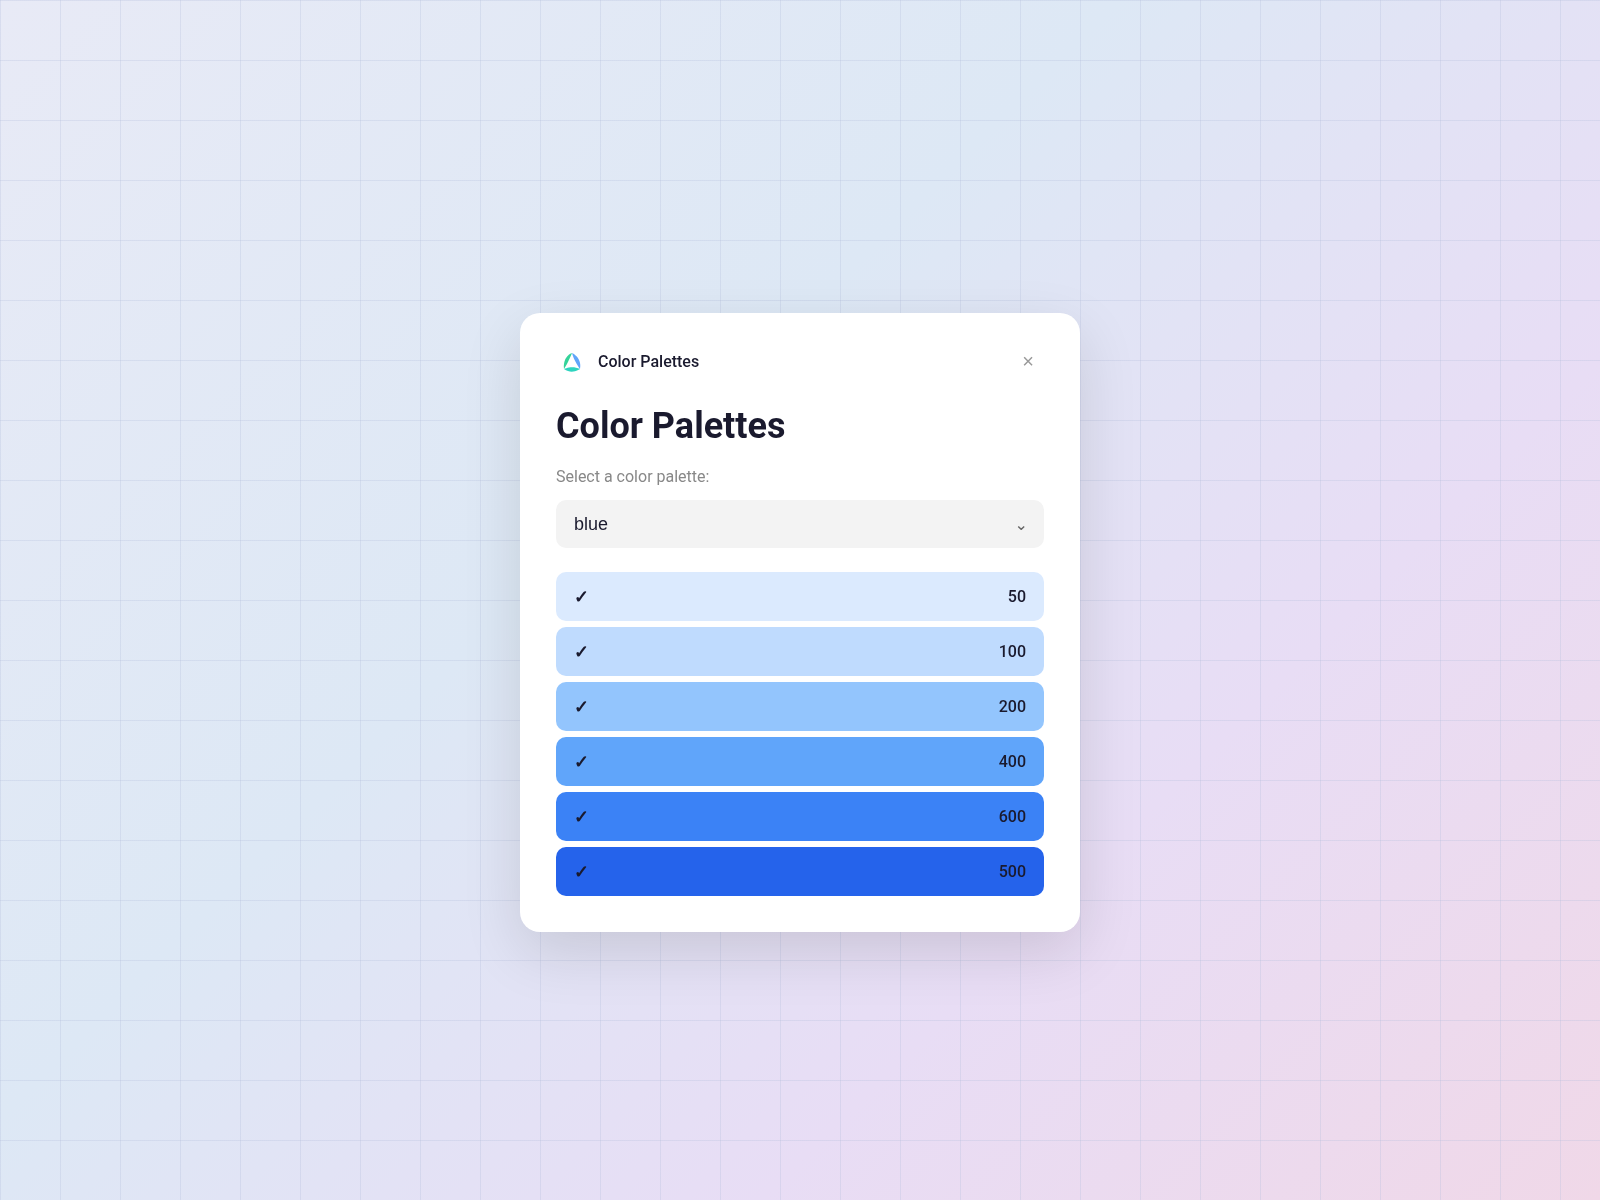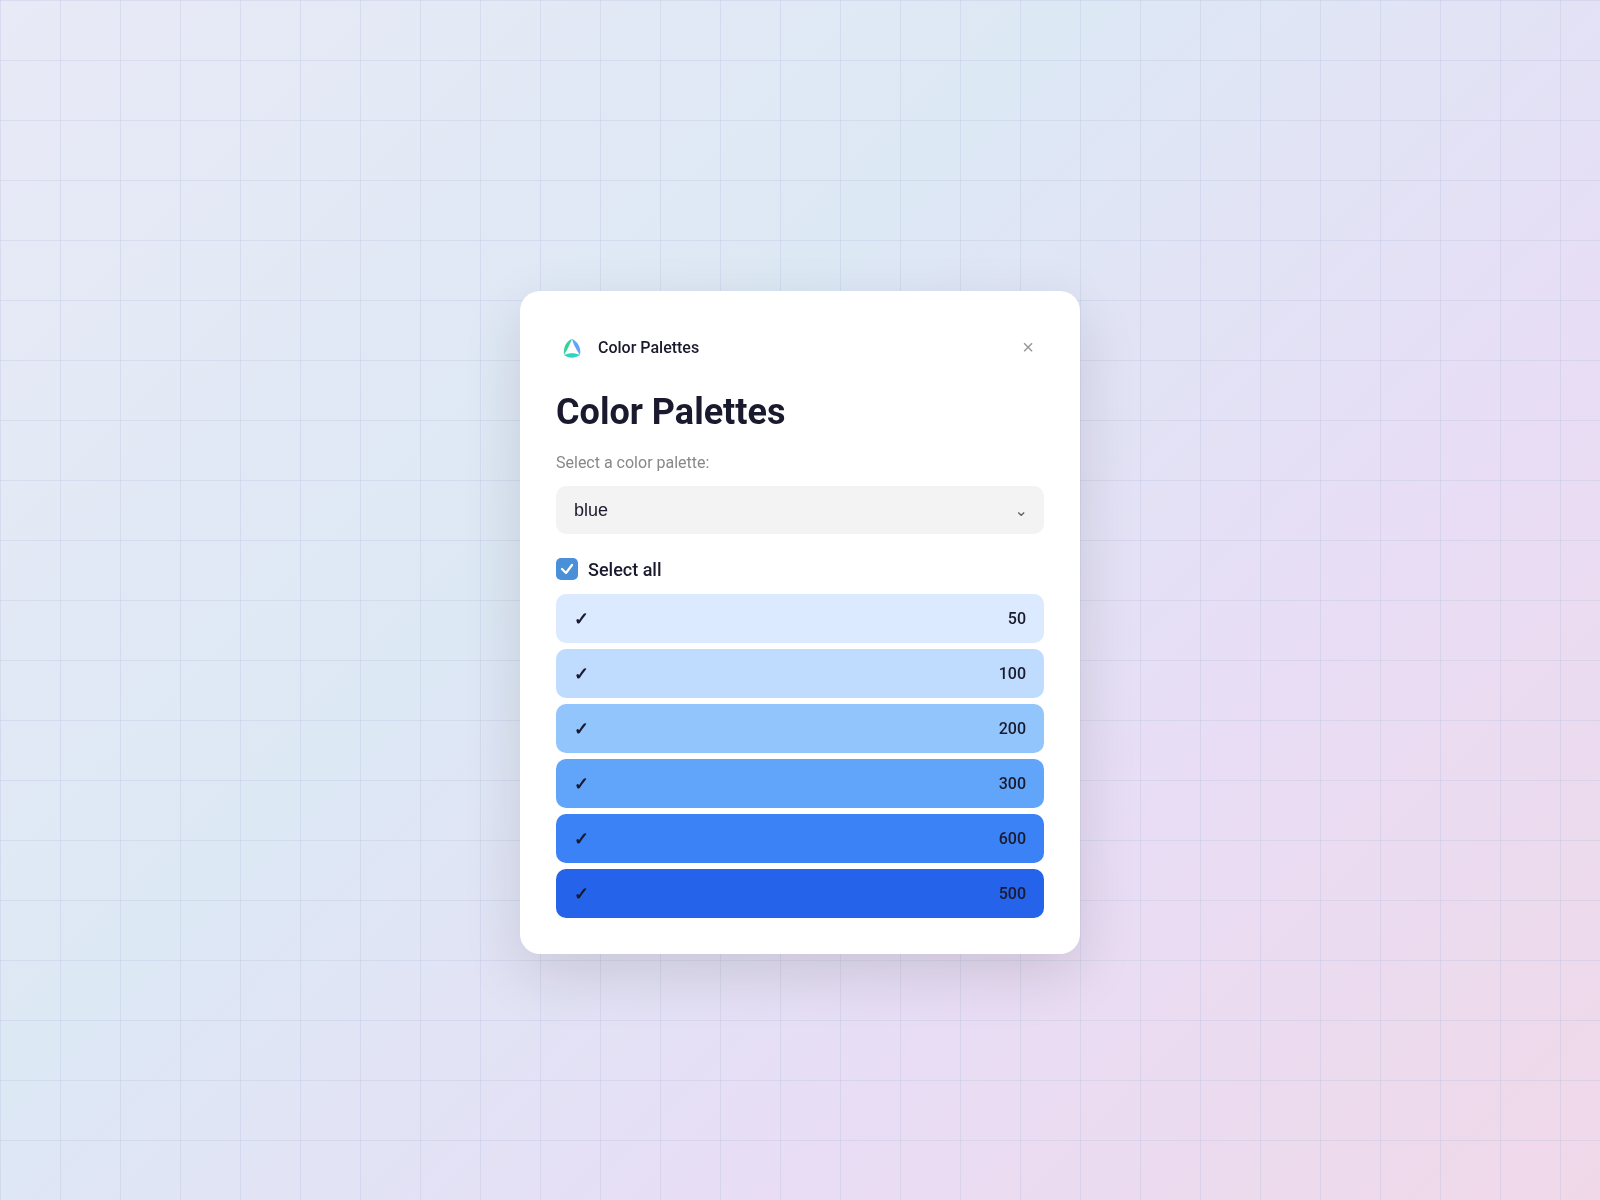--- a/index.html
+++ b/index.html
@@ -29,21 +29,21 @@
         linear-gradient(rgba(180,190,220,0.3) 1px, transparent 1px),
         linear-gradient(90deg, rgba(180,190,220,0.3) 1px, transparent 1px);
       background-size: 60px 60px;
       pointer-events: none;
     }
 
     .dialog {
       background: #ffffff;
       border-radius: 20px;
       width: 560px;
-      padding: 40px 36px 36px;
+      padding: 32px 36px 36px;
       box-shadow: 0 20px 60px rgba(0,0,0,0.12);
       position: relative;
       z-index: 1;
       max-height: 840px;
       overflow: hidden;
       margin-top: 45px;
     }
 
     .dialog-titlebar {
       display: flex;
@@ -237,28 +237,20 @@
     <select>
       <option value="blue">blue</option>
       <option value="red">red</option>
       <option value="green">green</option>
       <option value="purple">purple</option>
       <option value="orange">orange</option>
     </select>
     <span class="dropdown-chevron">⌄</span>
   </div>
 
-  <div class="select-all-row">
-    <div class="checkbox-blue">
-      <svg viewBox="0 0 14 14" fill="none" xmlns="http://www.w3.org/2000/svg">
-        <path d="M2 7L6 11L12 3" stroke="white" stroke-width="2.2" stroke-linecap="round" stroke-linejoin="round"></path>
-      </svg>
-    </div>
-    <span class="select-all-label">Select all</span>
-  </div>
 
   <div class="color-list">
   <div class="color-item color-50">
         <div class="color-item-left">
           <span class="checkmark">✓</span>
         </div>
         <span class="color-value">50</span>
       </div>
       <div class="color-item color-100">
         <div class="color-item-left">
@@ -269,21 +261,21 @@
       <div class="color-item color-200">
         <div class="color-item-left">
           <span class="checkmark">✓</span>
         </div>
         <span class="color-value">200</span>
       </div>
       <div class="color-item color-300">
         <div class="color-item-left">
           <span class="checkmark">✓</span>
         </div>
-        <span class="color-value">300</span>
+        <span class="color-value">400</span>
       </div>
       <div class="color-item color-400">
         <div class="color-item-left">
           <span class="checkmark">✓</span>
         </div>
         <span class="color-value">600</span>
       </div>
       <div class="color-item color-500">
         <div class="color-item-left">
           <span class="checkmark">✓</span>

